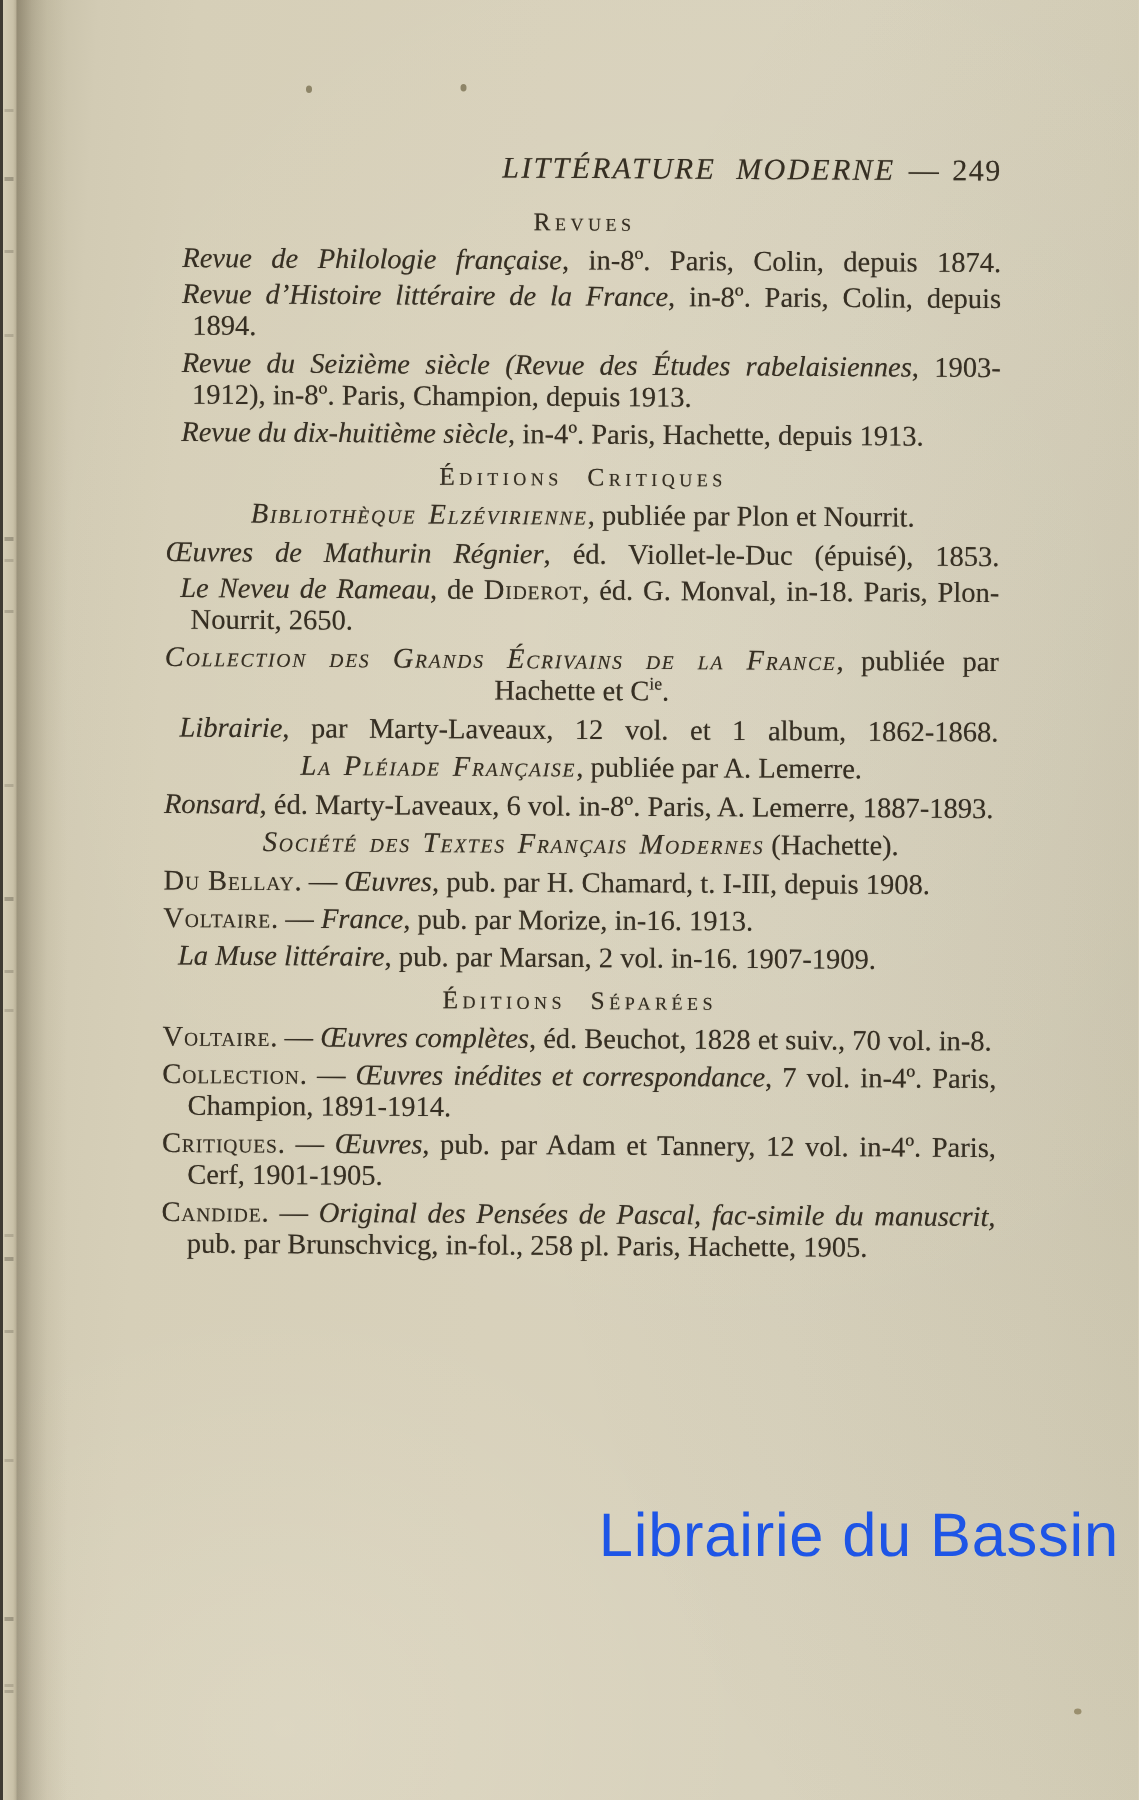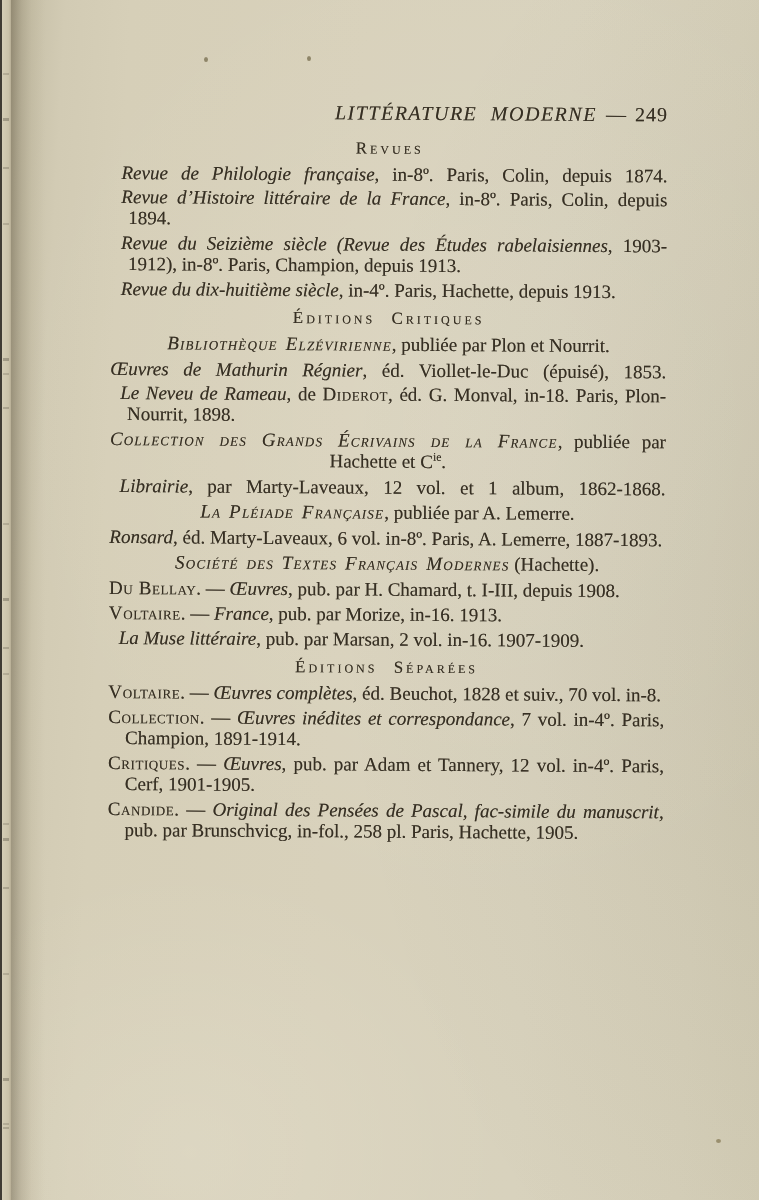--- a/index.html
+++ b/index.html
@@ -146,35 +146,36 @@
       <p class="entry ind full"><span class="seg-it">Revue de Philologie française</span><span class="seg-ro">, in-8º. Paris, Colin, depuis 1874.</span></p>
       <p class="entry ind"><span class="seg-it">Revue d’Histoire littéraire de la France</span><span class="seg-ro">, in-8º. Paris, Colin, depuis 1894.</span></p>
       <p class="entry ind gapb"><span class="seg-it">Revue du Seizième siècle (Revue des Études rabelaisiennes</span><span class="seg-ro">, 1903-1912), in-8º. Paris, Champion, depuis 1913.</span></p>
       <p class="entry ind gapb"><span class="seg-it">Revue du dix-huitième siècle</span><span class="seg-ro">, in-4º. Paris, Hachette, depuis 1913.</span></p>
     </section>
 
     <section>
       <h2 class="sec-head">Éditions Critiques</h2>
       <p class="entry center"><span class="seg-itc">Bibliothèque Elzévirienne</span><span class="seg-ro">, publiée par Plon et Nourrit.</span></p>
       <p class="entry full"><span class="seg-it">Œuvres de Mathurin Régnier</span><span class="seg-ro">, éd. Viollet-le-Duc (épuisé), 1853.</span></p>
-      <p class="entry ind"><span class="seg-it">Le Neveu de Rameau</span><span class="seg-ro">, de </span><span class="seg-sc">Diderot</span><span class="seg-ro">, éd. G. Monval, in-18. Paris, Plon-Nourrit, 1898.</span></p>
+      <p class="entry ind"><span class="seg-it">Le Neveu de Rameau</span><span class="seg-ro">, de </span><span class="seg-sc">Diderot</span><span class="seg-ro">, éd. G. Monval, in-18. Paris, Plon-Nourrit, 2650.</span></p>
       <p class="entry colwide gapb"><span class="seg-itc">Collection des Grands Écrivains de la France</span><span class="seg-ro">, publiée par Hachette et C</span><span class="seg-sup">ie</span><span class="seg-ro">.</span></p>
       <p class="entry ind full"><span class="seg-it">Librairie</span><span class="seg-ro">, par Marty-Laveaux, 12 vol. et 1 album, 1862-1868.</span></p>
       <p class="entry center gapb"><span class="seg-itc">La Pléiade Française</span><span class="seg-ro">, publiée par A. Lemerre.</span></p>
       <p class="entry"><span class="seg-it">Ronsard</span><span class="seg-ro">, éd. Marty-Laveaux, 6 vol. in-8º. Paris, A. Lemerre, 1887-1893.</span></p>
       <p class="entry center gapb"><span class="seg-itc">Société des Textes Français Modernes</span><span class="seg-ro"> (Hachette).</span></p>
       <p class="entry"><span class="seg-sc">Du Bellay</span><span class="seg-ro">. — </span><span class="seg-it">Œuvres</span><span class="seg-ro">, pub. par H. Chamard, t. I-III, depuis 1908.</span></p>
       <p class="entry gapb"><span class="seg-sc">Voltaire</span><span class="seg-ro">. — </span><span class="seg-it">France</span><span class="seg-ro">, pub. par Morize, in-16. 1913.</span></p>
       <p class="entry ind gapb"><span class="seg-it">La Muse littéraire</span><span class="seg-ro">, pub. par Marsan, 2 vol. in-16. 1907-1909.</span></p>
     </section>
 
     <section>
       <h2 class="sec-head">Éditions Séparées</h2>
       <p class="entry"><span class="seg-sc">Voltaire</span><span class="seg-ro">. — </span><span class="seg-it">Œuvres complètes</span><span class="seg-ro">, éd. Beuchot, 1828 et suiv., 70 vol. in-8.</span></p>
       <p class="entry gapb"><span class="seg-sc">Collection</span><span class="seg-ro">. — </span><span class="seg-it">Œuvres inédites et correspondance</span><span class="seg-ro">, 7 vol. in-4º. Paris, Champion, 1891-1914.</span></p>
       <p class="entry gapb"><span class="seg-sc">Critiques</span><span class="seg-ro">. — </span><span class="seg-it">Œuvres</span><span class="seg-ro">, pub. par Adam et Tannery, 12 vol. in-4º. Paris, Cerf, 1901-1905.</span></p>
       <p class="entry gapb"><span class="seg-sc">Candide</span><span class="seg-ro">. — </span><span class="seg-it">Original des Pensées de Pascal, fac-simile du manuscrit,</span><span class="seg-ro"> pub. par Brunschvicg, in-fol., 258 pl. Paris, Hachette, 1905.</span></p>
     </section>
 
   </div>
 
+  <div class="watermark">Librairie du Bassin</div>
 
 </div>
 
 </body></html>

